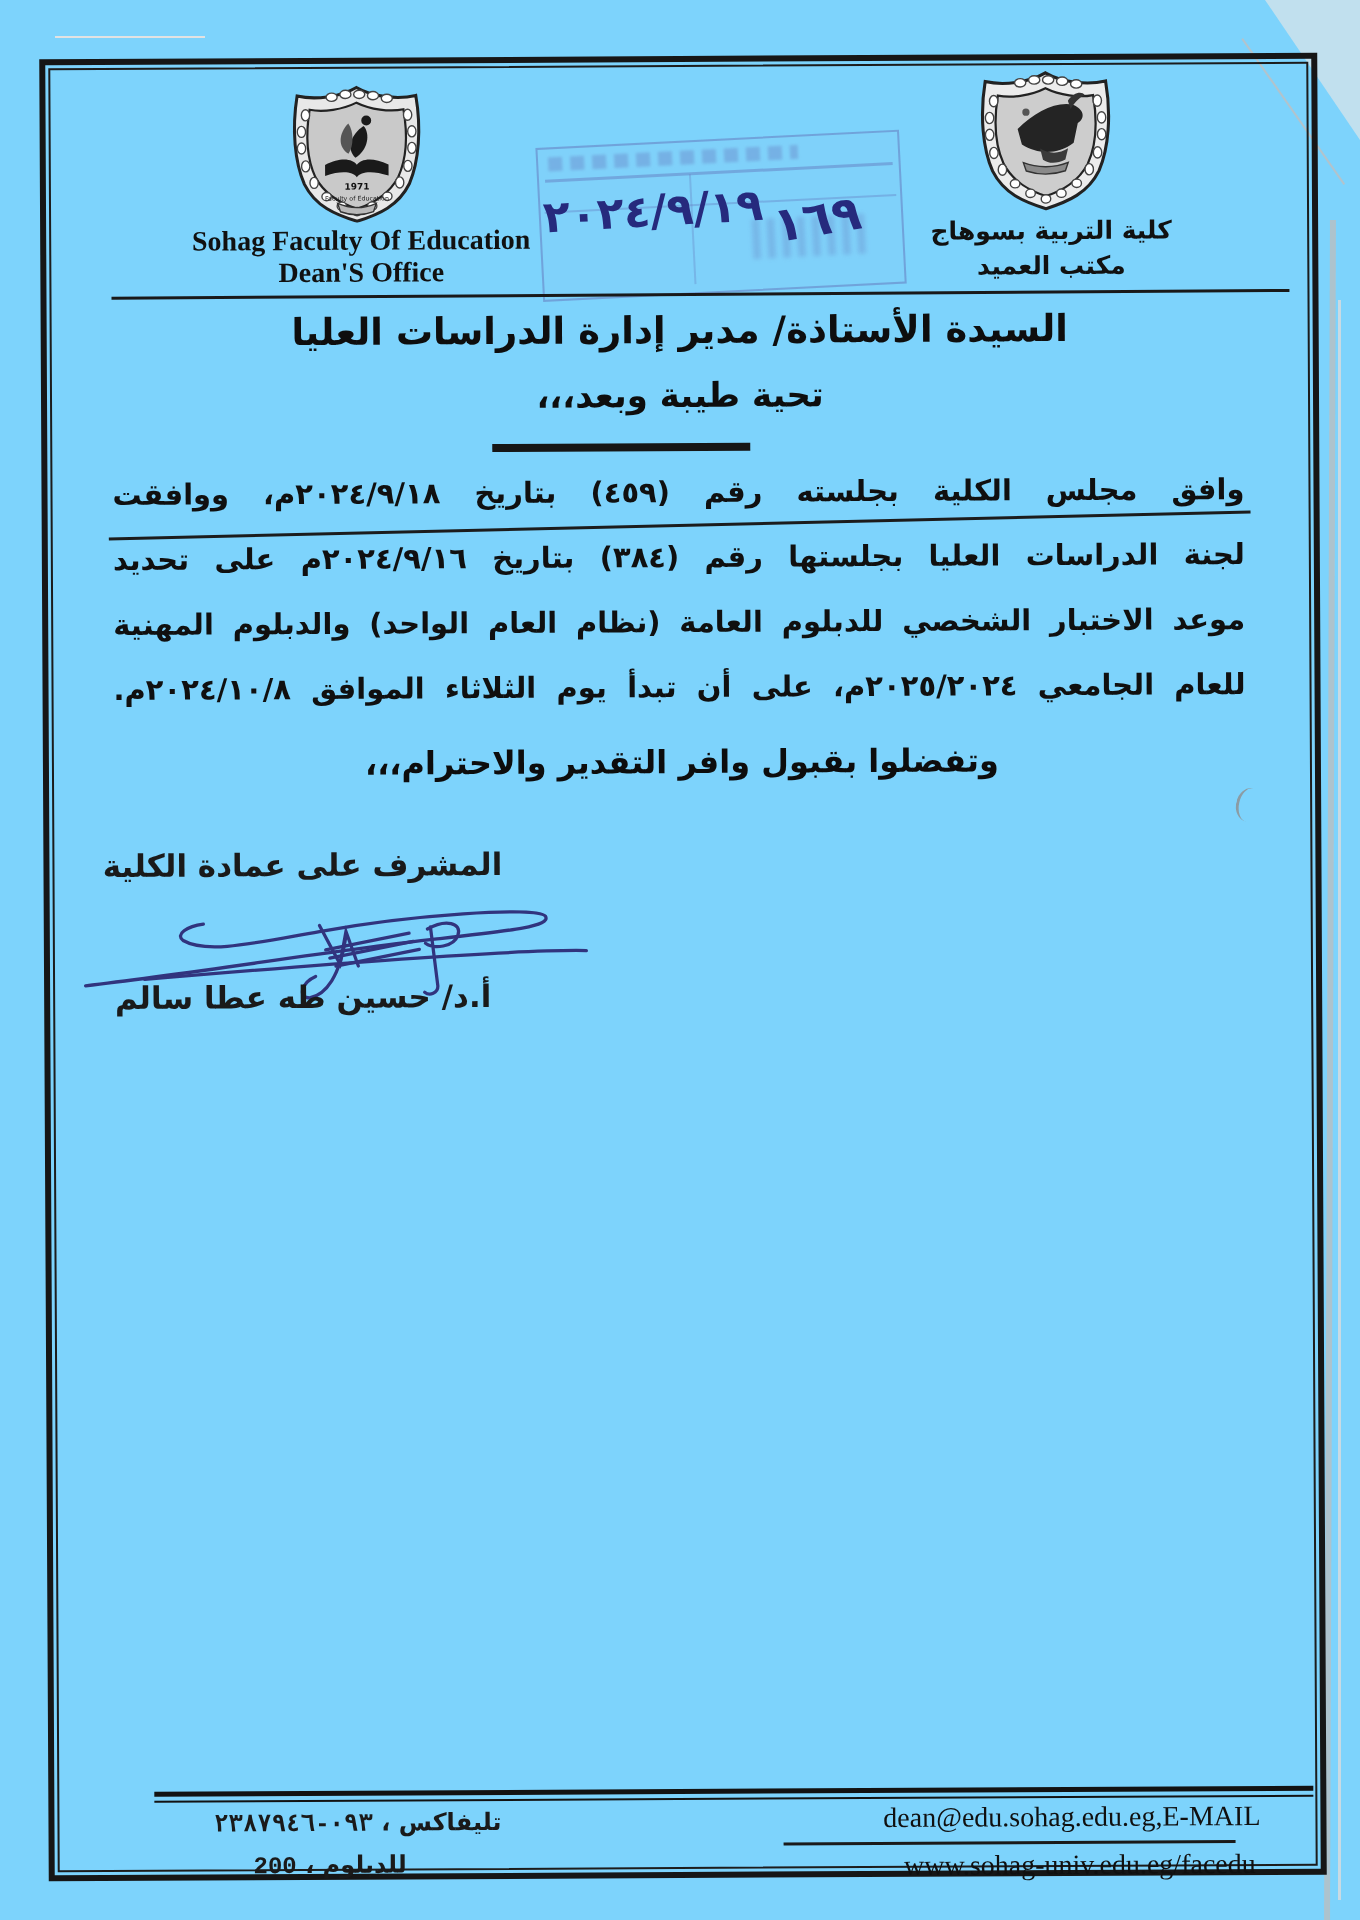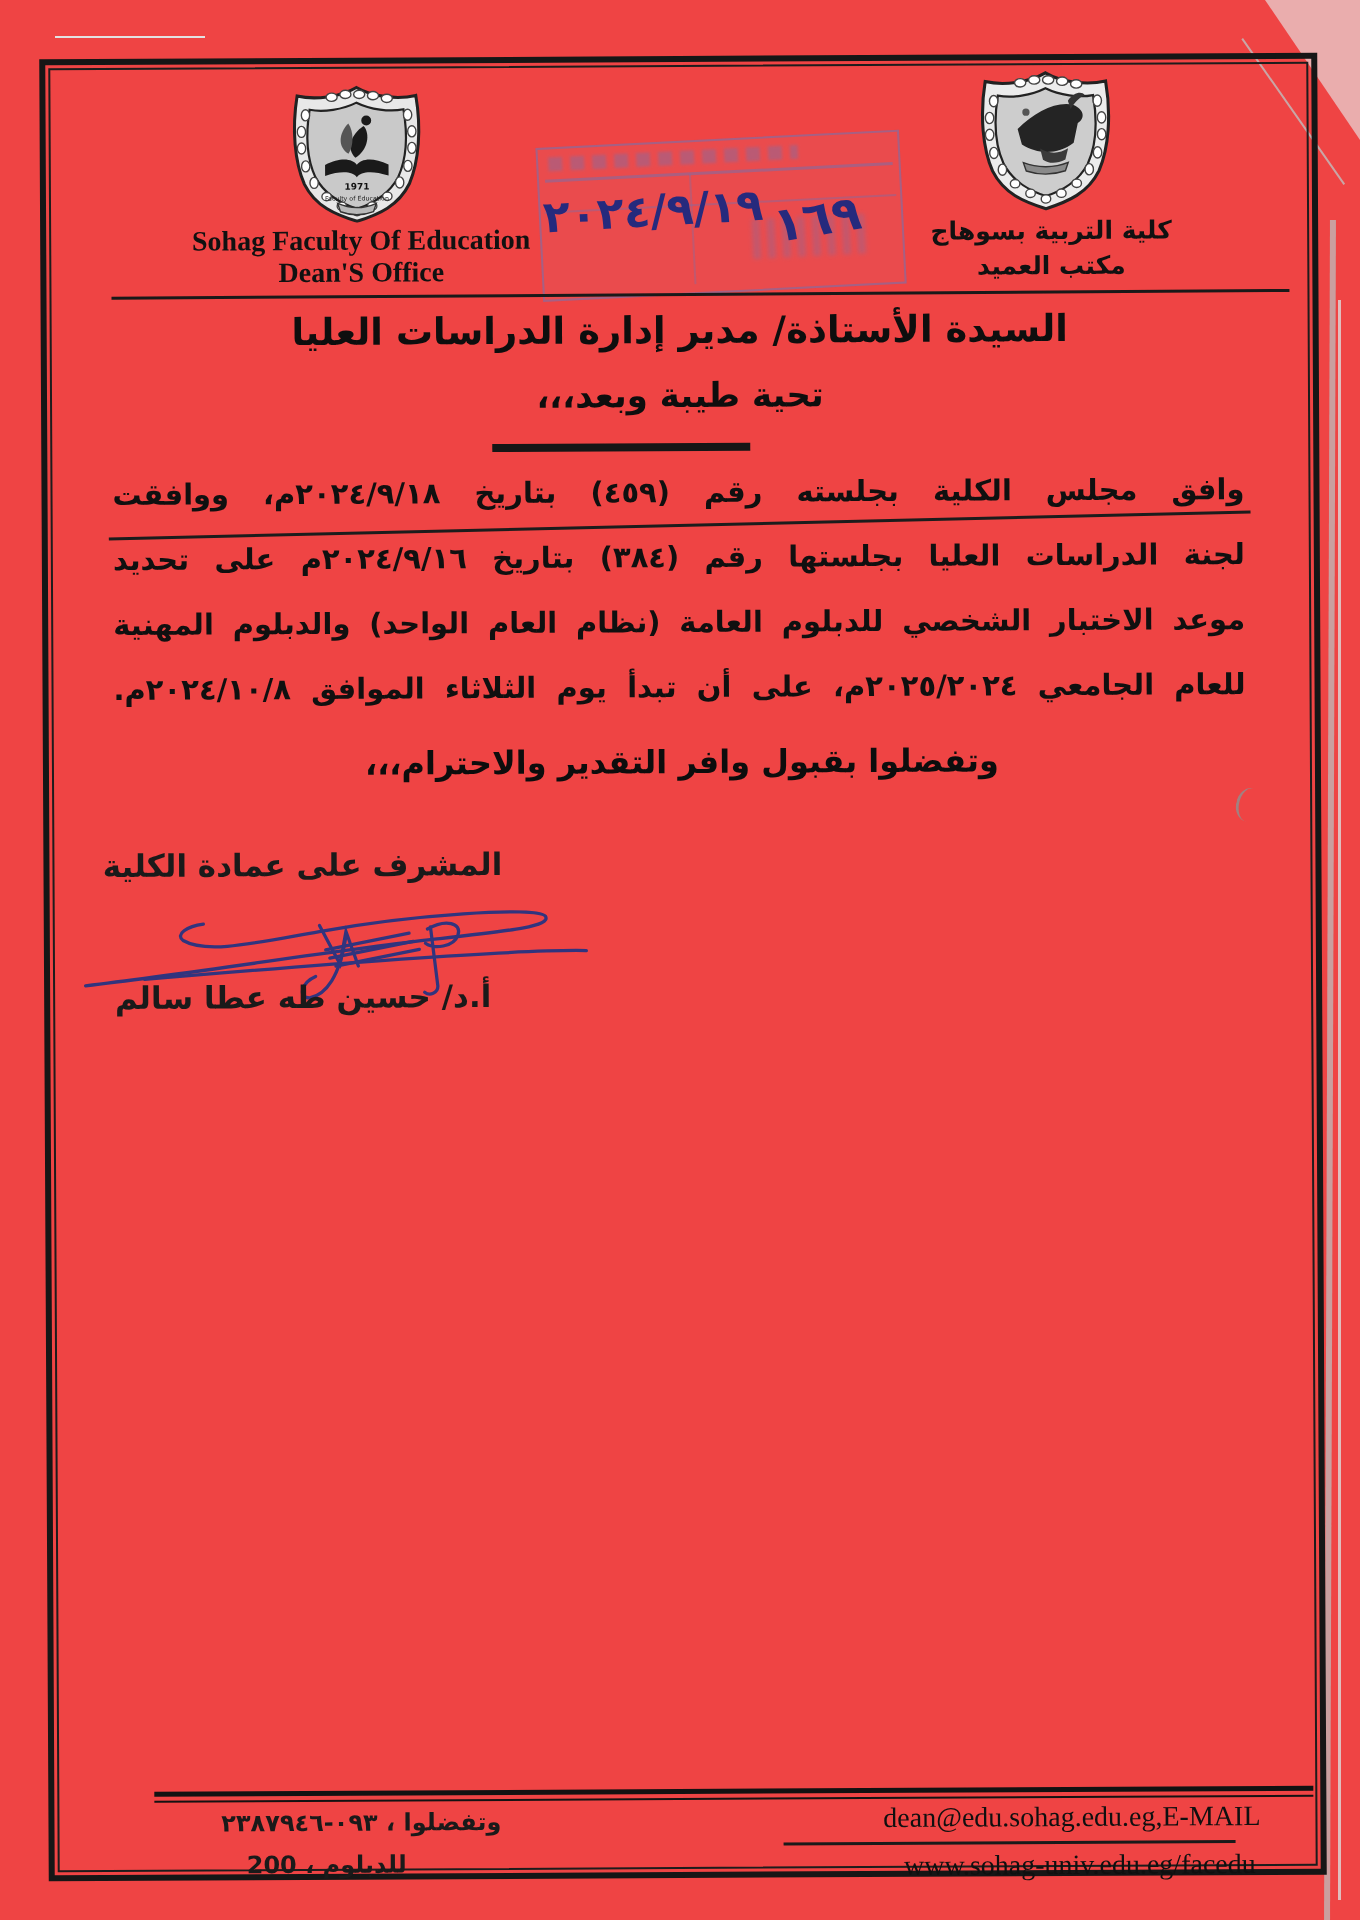--- a/index.html
+++ b/index.html
@@ -1,16 +1,16 @@
 <!DOCTYPE html>
 <html><head>
 <meta charset="utf-8">
 <style>
   html,body{margin:0;padding:0;background:#ffffff;}
-  .page{position:relative;width:1360px;height:1920px;background:#ef4444;overflow:hidden;
+  .page{position:relative;width:1360px;height:1920px;background:#7dd3fc;overflow:hidden;
         font-family:"DejaVu Sans",sans-serif;color:#1a1a1a;}
   
   .artifact{position:absolute;pointer-events:none;}
   .edge-shadow{left:1327px;top:220px;width:6px;height:1700px;background:#bdbdbd;opacity:.75;transform:rotate(.2deg);}
   .edge-shadow2{left:1338px;top:300px;width:3px;height:1600px;background:#dcdcdc;opacity:.8;}
   .corner-fold{right:0;top:0;width:0;height:0;border-left:95px solid transparent;border-top:140px solid #e6e6e6;opacity:.65;}
   .corner-line{left:1243px;top:38px;width:178px;height:2px;background:#bfbfbf;transform:rotate(55deg);transform-origin:left top;opacity:.8;}
   .curl-mark{left:1236px;top:788px;width:24px;height:34px;border-left:3px solid #8f8f8f;border-radius:50%;transform:rotate(12deg);opacity:.8;}
   .topleft-line{left:55px;top:36px;width:150px;height:2px;background:#e2e2e2;}
 
@@ -64,21 +64,21 @@
   .sig-name{position:absolute;left:36px;top:910px;width:424px;text-align:center;direction:rtl;
             font-size:31px;font-weight:bold;}
 
   
   .footer-rule-a{position:absolute;left:95px;right:2px;top:1722px;height:5px;background:#121212;}
   .footer-rule-b{position:absolute;left:95px;right:2px;top:1731px;height:2px;background:#121212;}
   .fax-line{position:absolute;left:60px;top:1740px;width:382px;direction:rtl;text-align:right;
             font-size:24px;font-weight:bold;}
   .sec-line{position:absolute;left:55px;top:1782px;width:292px;direction:rtl;text-align:right;
             font-size:24px;font-weight:bold;}
-  .num-ltr{display:inline-block;direction:ltr;unicode-bidi:isolate;margin-left:10px;}
+  .num-ltr{display:inline-block;direction:ltr;unicode-bidi:isolate;margin-left:10px;font-family:Liberation Mono, monospace;}
   .email-line{position:absolute;right:55px;top:1736px;width:560px;text-align:right;
               font-family:"Liberation Serif","DejaVu Serif",serif;font-size:28px;color:#101010;}
   .email-uline{position:absolute;right:80px;top:1776px;width:452px;height:2.5px;background:#1a1a1a;}
   .web-line{position:absolute;right:60px;top:1784px;width:560px;text-align:right;
             font-family:"Liberation Serif","DejaVu Serif",serif;font-size:28px;color:#101010;}
 </style>
 </head>
 <body>
 
 <div class="page">
@@ -218,21 +218,21 @@
             <path d="M258,44 C252,84 238,102 222,105 C210,105 214,90 228,84"></path>
             <path d="M338,38 C356,28 372,32 368,44 C364,56 344,58 336,52 M341,36 L348,94 C348,101 340,104 335,100"></path>
           </g>
         </svg>
         <div class="sig-name">أ.د/ حسين طه عطا سالم</div>
 
         <div class="footer-rule-a"></div>
         <div class="footer-rule-b"></div>
 
         <div class="fax-line">
-          <span>وتفضلوا ،</span>
+          <span>تليفاكس ،</span>
           <span class="num-ltr">٠٩٣-٢٣٨٧٩٤٦</span>
         </div>
         <div class="sec-line">
           <span>للدبلوم ،</span>
           <span class="num-ltr">200</span>
         </div>
 
         <div class="email-line" dir="ltr">dean@edu.sohag.edu.eg,E-MAIL</div>
         <div class="email-uline"></div>
         <div class="web-line" dir="ltr">www.sohag-univ.edu.eg/facedu</div>

